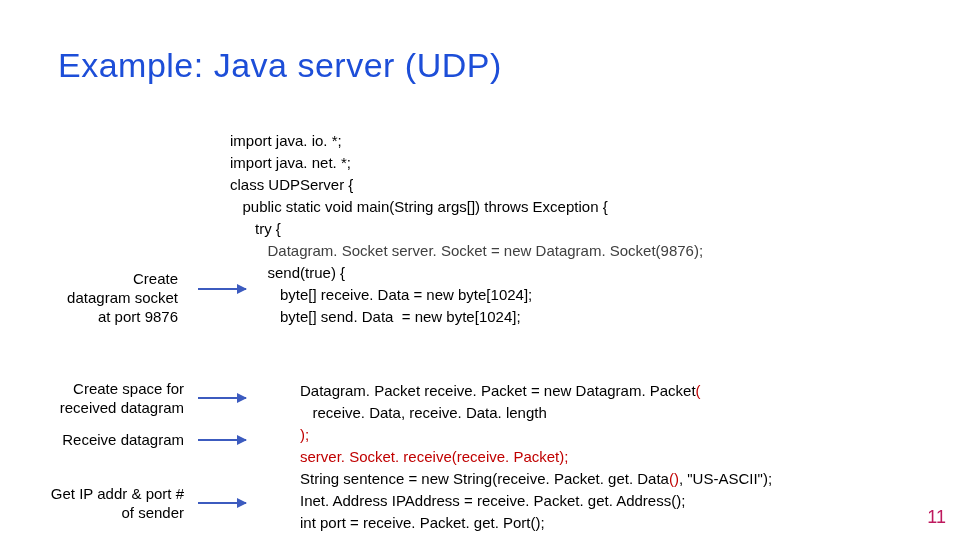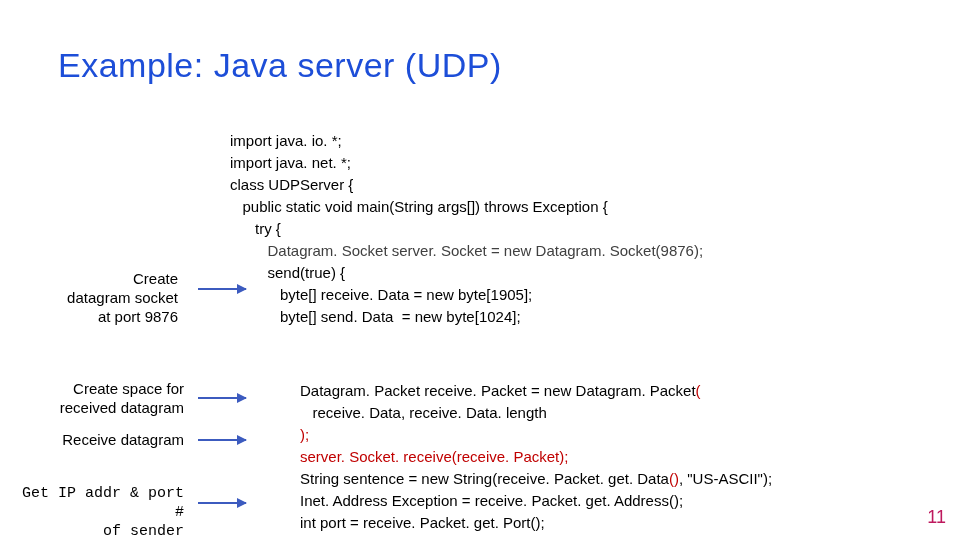--- a/index.html
+++ b/index.html
@@ -57,21 +57,21 @@
   .annot {
     position: absolute;
     text-align: right;
     font-size: 15px;
     line-height: 19px;
     color: #000;
   }
   .annot1 { top: 269px; left: 8px; width: 170px; }
   .annot2 { top: 379px; left: 14px; width: 170px; }
   .annot3 { top: 430px; left: 14px; width: 170px; }
-  .annot4 { top: 484px; left: 14px; width: 170px; font-family: Liberation Mono, monospace; }
+  .annot4 { top: 484px; left: 14px; width: 170px; }
   .arrow {
     position: absolute;
     height: 2px;
     background: #3c5bbf;
   }
   .arrow::after {
     content: "";
     position: absolute;
     right: -1px;
     top: -4px;
@@ -120,26 +120,26 @@
   <div class="arrow arrow3"></div>
   <div class="arrow arrow4"></div>
 
   <div class="code-block"><span>import java. io. *;</span>
 <span>import java. net. *;</span>
 <span>class UDPServer {</span>
 <span>   public static void main(String args[]) throws Exception {</span>
 <span>      try {</span>
 <span class="red">         Datagram. Socket server. Socket = new Datagram. Socket(9876);</span>
 <span>         send(true) {</span>
-<span>            byte[] receive. Data = new byte[1905];</span>
+<span>            byte[] receive. Data = new byte[1024];</span>
 <span>            byte[] send. Data  = new byte[1024];</span></div>
 
   <div class="code2"><span>Datagram. Packet receive. Packet = new Datagram. Packet</span><span class="red">(</span>
 <span>   receive. Data, receive. Data. length</span>
 <span class="red">);</span>
 <span class="red">server. Socket. receive(receive. Packet);</span>
 <span>String sentence = new String(receive. Packet. get. Data</span><span class="red">()</span><span>, "US-ASCII");</span></div>
 
-  <div class="code3"><span>Inet. Address Exception = receive. Packet. get. Address</span><span class="red">();</span>
+  <div class="code3"><span>Inet. Address IPAddress = receive. Packet. get. Address</span><span class="red">();</span>
 <span>int port = receive. Packet. get. Port</span><span class="red">();</span></div>
 
   <div class="pagenum">11</div>
 </div>
 
 </body></html>

